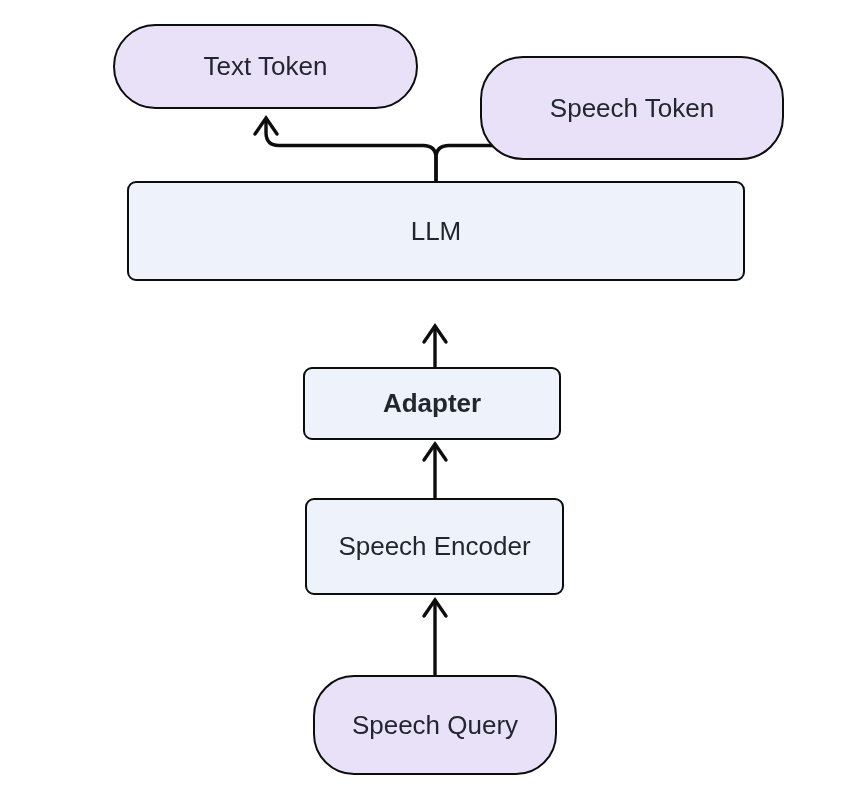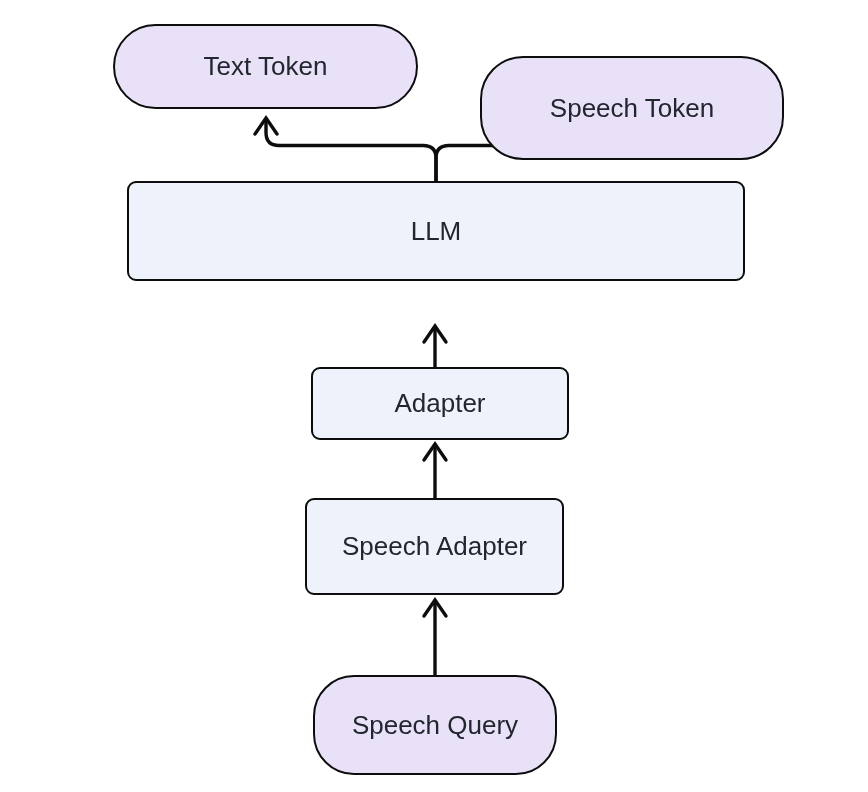--- a/index.html
+++ b/index.html
@@ -52,21 +52,21 @@
     background:var(--pill-fill);
     border-radius:43px;
   }
   .rect{
     background:var(--rect-fill);
     border-radius:9px;
   }
   #node-text-token    {left:113px; top:24px;  width:305px; height:85px;}
   #node-speech-token  {left:480px; top:24px;  width:304px; height:104px;margin-top:32px;}
   #node-llm           {left:127px; top:181px; width:618px; height:100px;}
-  #node-adapter       {left:311px; top:367px; width:258px; height:73px;}
+  #node-adapter       {left:303px; top:367px; width:258px; height:73px;font-weight:bold;}
   #node-speech-encoder{left:305px; top:498px; width:259px; height:97px;}
   #node-speech-query  {left:313px; top:675px; width:244px; height:100px; border-radius:41px;}
 </style>
 </head>
 <body>
 
 <div class="canvas">
 
   <svg class="edges-layer" viewBox="0 0 868 792" xmlns="http://www.w3.org/2000/svg">
 
@@ -106,20 +106,20 @@
 
   <div class="node rect" id="node-llm">
     <span class="label">LLM</span>
   </div>
 
   <div class="node rect" id="node-adapter">
     <span class="label">Adapter</span>
   </div>
 
   <div class="node rect" id="node-speech-encoder">
-    <span class="label">Speech Adapter</span>
+    <span class="label">Speech Encoder</span>
   </div>
 
   <div class="node pill" id="node-speech-query">
     <span class="label">Speech Query</span>
   </div>
 
 </div>
 
 </body></html>

